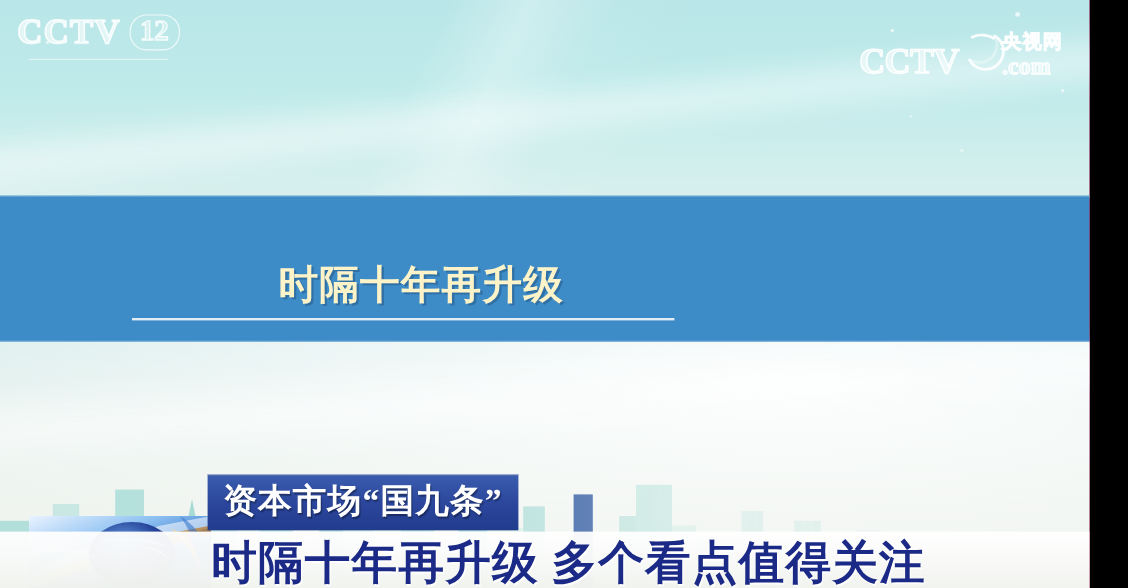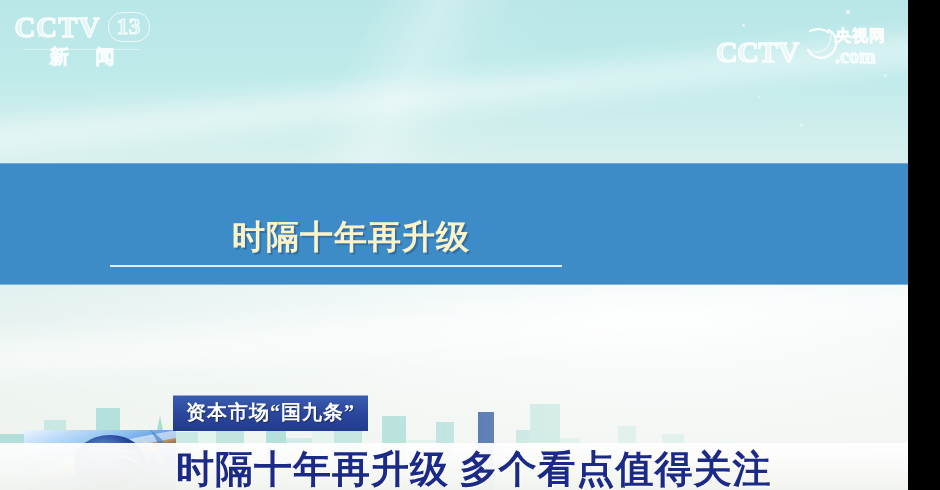--- a/index.html
+++ b/index.html
@@ -232,21 +232,21 @@
     border-radius: 2px;
   }
   .kicker {
     position: absolute;
     left: 173px;
     top: 395px;
     padding: 3px 13px 5px 13px;
     background: linear-gradient(180deg, #3a5cae 0%, #2a459b 55%, #223c8c 100%);
     border-top: 1px solid rgba(255,255,255,0.55);
     color: #ffffff;
-    font-size: 20px;
+    font-size: 28px;
     font-weight: 700;
     letter-spacing: 1px;
     white-space: nowrap;
     text-shadow: 1px 1px 1px rgba(0,0,0,0.35);
   }
   .headline-strip {
     position: absolute;
     left: 0;
     right: 0;
     top: 443px;
@@ -330,24 +330,23 @@
       <rect x="636" y="96" width="26" height="34" fill="#ddf0ea" opacity="0.8"></rect>
       <rect x="662" y="74" width="22" height="56" fill="#c2e6e0" opacity="0.75"></rect>
       <rect x="684" y="92" width="30" height="38" fill="#dbefe9" opacity="0.75"></rect>
       <rect x="714" y="82" width="20" height="48" fill="#cae8e2" opacity="0.7"></rect>
     </g>
   </svg>
 
   <div class="cctv13">
     <div class="cctv13-row">
       <span class="cctv13-word">CCTV</span>
-      <span class="cctv13-num">13</span>
+      <span class="cctv13-num">12</span>
     </div>
     <div class="cctv13-rule"></div>
-    <div class="cctv13-sub">新 闻</div>
   </div>
 
   <div class="watermark">
     <span class="wm-cctv">CCTV</span>
     <span class="wm-ring">
       <svg width="46" height="46" viewBox="0 0 46 46">
         <path d="M33 10 A15 15 0 1 1 12 30" fill="none" stroke="rgba(255,255,255,0.85)" stroke-width="2.4" stroke-linecap="round"></path>
         <path d="M12 30 A15 15 0 0 0 33 10" fill="none" stroke="rgba(255,255,255,0.35)" stroke-width="2.4"></path>
         <path d="M14 11 C20 8 28 9 32 12" fill="none" stroke="rgba(255,255,255,0.9)" stroke-width="2.2" stroke-linecap="round"></path>
       </svg>

